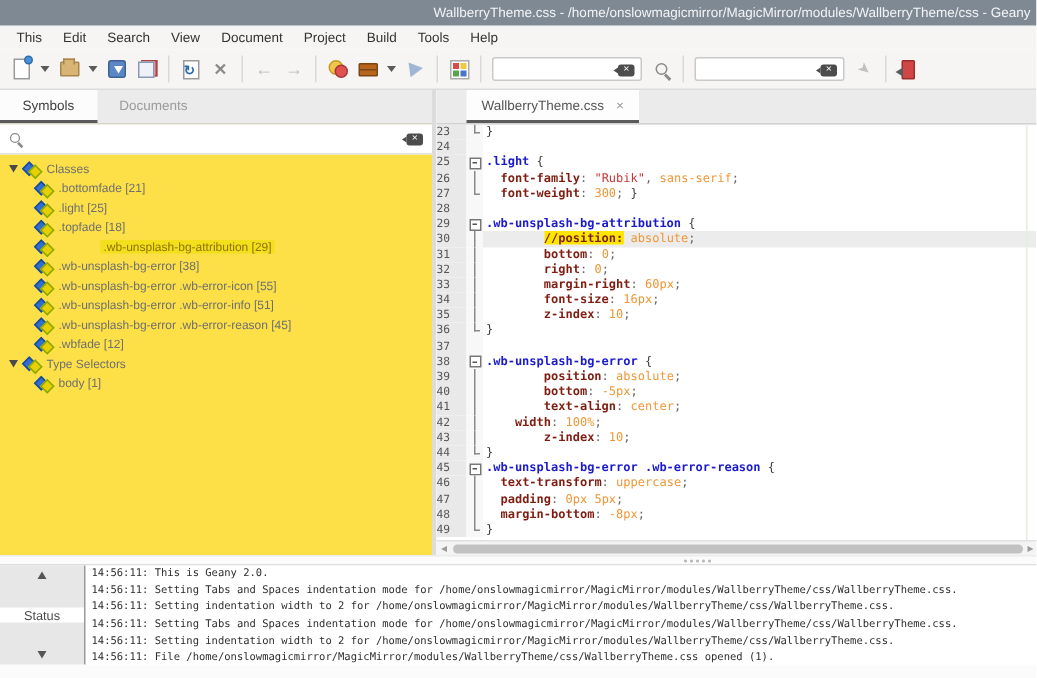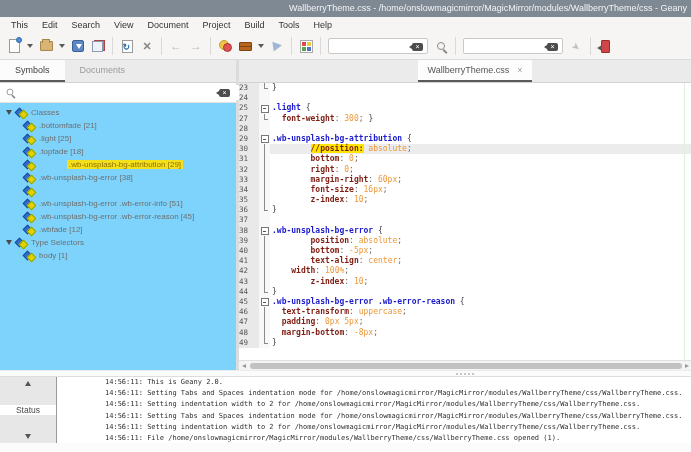--- a/index.html
+++ b/index.html
@@ -60,41 +60,41 @@
     border-radius:2px; color:#fff; font-size:7px; line-height:8px; text-align:center; }
   .clear-chip::after { content:"×"; }
   .clear-chip::before { content:""; position:absolute; left:-3px; top:1.5px; width:0; height:0;
     border-top:2.5px solid transparent; border-bottom:2.5px solid transparent; border-right:3px solid #4c4c4c; }
 
   
   .main { display:flex; height:310px; }
   .splitter-v { width:3px; background:#dcdcdc; }
 
   
-  .sidebar { width:236px; display:flex; flex-direction:column; background:#7dd3fc; }
+  .sidebar { width:288px; display:flex; flex-direction:column; background:#fde047; }
   .side-tabs { height:23px; background:#ebebeb; border-bottom:1px solid #d2d2d2; display:flex; align-items:stretch; }
   .stab { font-size:9px; color:#9b9b9b; padding:5px 15px 0; }
   .stab.active { background:#fcfcfc; color:#3d3d3d; border-bottom:2px solid #5a5a5a; }
   .filter-row { height:20px; border-bottom:1px solid #e2e2e2; position:relative; background:#fff; }
   .filter-row .ico-mag { position:absolute; left:6px; top:5px; transform:scale(.85); }
   .filter-row .clear-chip { right:6px; top:6px; }
   .filter-input { position:absolute; left:20px; top:2px; width:230px; height:15px; border:none; outline:none; font-size:8px; }
   .tree { flex:1; overflow:hidden; padding-top:3px; }
   .trow { display:flex; align-items:center; height:13px; font-size:8px; color:#6f6f6f; white-space:nowrap; }
   .expander { width:0; height:0; border-left:3.5px solid transparent; border-right:3.5px solid transparent;
     border-top:5px solid #4a4a4a; margin:0 4px 0 6px; }
   .trow.child { padding-left:24px; }
   .sym-icon { width:11px; height:10px; position:relative; margin-right:4px; flex:none; }
   .sym-icon::before { content:""; position:absolute; left:0; top:1px; width:5px; height:5px; background:#2f6fd0; border:1px solid #1a4a9a; transform:rotate(45deg); }
   .sym-icon::after { content:""; position:absolute; left:4px; top:3px; width:5px; height:5px; background:#e8d000; border:1px solid #8aa800; transform:rotate(45deg); }
   .tlabel.hl { background:#f3df1c; color:#8f7400; padding:0 2px;margin-left:28px; }
 
   
   .editor { flex:1; display:flex; flex-direction:column; background:#fff; min-width:0; }
-  .etab-row { height:23px; background:#ebebeb; border-bottom:1px solid #d2d2d2; display:flex; align-items:stretch; padding-left:20px;justify-content:center; }
+  .etab-row { height:23px; background:#ebebeb; border-bottom:1px solid #d2d2d2; display:flex; align-items:stretch; padding-left:20px; }
   .etab { display:flex; align-items:center; gap:8px; background:#fdfdfd; border-bottom:2px solid #5a5a5a;
     padding:0 10px; font-size:9px; color:#555; }
   .etab .close { color:#9a9a9a; font-size:9px; }
   .code-area { flex:1; position:relative; overflow:hidden; font-family:"DejaVu Sans Mono", monospace; font-size:8px; }
   .code-area .llmark { position:absolute; right:6px; top:0; bottom:0; width:1px; background:#e2eee2; z-index:2; }
   .crow { display:flex; height:10.2px; line-height:10.3px; align-items:stretch; }
   .ln { width:20px; flex:none; background:#e9e9e9; color:#555; padding-right:3px; font-size:7.5px; }
   .fm { width:11px; flex:none; background:#f8f8f8; position:relative; }
   .fm-open::before { content:""; position:absolute; left:1.5px; top:1.5px; width:6px; height:6px; border:1px solid #777; background:#fff; }
   .fm-open::after { content:""; position:absolute; left:3.5px; top:5px; width:3px; height:1px; background:#555; }
@@ -122,21 +122,21 @@
   .grip { position:absolute; left:66%; top:2px; width:2px; height:2px; background:#b4b4b4; border-radius:50%;
     box-shadow:4px 0 #b4b4b4, 8px 0 #b4b4b4, 12px 0 #b4b4b4, 16px 0 #b4b4b4; }
   .bottom { height:67px; display:flex; border-top:1px solid #ddd; }
   .btabs { width:56px; background:#e7e7e7; display:flex; flex-direction:column; align-items:center;gap:15px; }
   .arr { width:0; height:0; margin:4px 0; }
   .arr.up { border-left:3.5px solid transparent; border-right:3.5px solid transparent; border-bottom:5px solid #555; }
   .arr.down { border-left:3.5px solid transparent; border-right:3.5px solid transparent; border-top:5px solid #555; }
   .btab-active { background:#fff; width:100%; flex:1; display:flex; align-items:center; justify-content:center;
     font-size:8.5px; color:#4a4a4a; }
   .messages { flex:1; background:#fff; border-left:1px solid #9a9a9a; padding-left:4px; overflow:hidden; }
-  .mrow { font-family:"DejaVu Sans Mono", monospace; font-size:7px; line-height:11.2px; color:#2e2e2e; white-space:nowrap;margin-left:44px; }
+  .mrow { font-family:"DejaVu Sans Mono", monospace; font-size:7px; line-height:11.2px; color:#2e2e2e; white-space:nowrap; }
   .statusbar { height:9px; background:#fbfbfb; }
 </style>
 </head>
 <body>
 
 <div class="titlebar">
   <span class="title">WallberryTheme.css - /home/onslowmagicmirror/MagicMirror/modules/WallberryTheme/css - Geany</span>
 </div>
 
 <div class="menubar">
@@ -250,20 +250,21 @@
         <div class="trow child">
           <span class="sym-icon"></span>
           <span class="tlabel hl">.wb-unsplash-bg-attribution [29]</span>
         </div>
         <div class="trow child">
           <span class="sym-icon"></span>
           <span class="tlabel">.wb-unsplash-bg-error [38]</span>
         </div>
         <div class="trow child">
           <span class="sym-icon"></span>
+          <span class="tlabel">.wb-unsplash-bg-error .wb-error-icon [55]</span>
         </div>
         <div class="trow child">
           <span class="sym-icon"></span>
           <span class="tlabel">.wb-unsplash-bg-error .wb-error-info [51]</span>
         </div>
         <div class="trow child">
           <span class="sym-icon"></span>
           <span class="tlabel">.wb-unsplash-bg-error .wb-error-reason [45]</span>
         </div>
         <div class="trow child">
@@ -300,20 +301,25 @@
         </div>
         <div class="crow">
           <span class="ln">24</span>
           <span class="fm"></span>
           <span class="codeline"></span>
         </div>
         <div class="crow">
           <span class="ln">25</span>
           <span class="fm fm-open"></span>
           <span class="codeline"><span class="tk-s">.light</span><span class="tk-w"> </span><span class="tk-b">{</span></span>
+        </div>
+        <div class="crow">
+          <span class="ln">26</span>
+          <span class="fm fm-line"></span>
+          <span class="codeline"><span class="tk-w">  </span><span class="tk-p">font-family</span><span class="tk-o">:</span><span class="tk-w"> </span><span class="tk-t">"Rubik"</span><span class="tk-o">,</span><span class="tk-w"> </span><span class="tk-v">sans-serif</span><span class="tk-o">;</span></span>
         </div>
         <div class="crow">
           <span class="ln">27</span>
           <span class="fm fm-end"></span>
           <span class="codeline"><span class="tk-w">  </span><span class="tk-p">font-weight</span><span class="tk-o">:</span><span class="tk-w"> </span><span class="tk-n">300</span><span class="tk-o">;</span><span class="tk-w"> </span><span class="tk-b">}</span></span>
         </div>
         <div class="crow">
           <span class="ln">28</span>
           <span class="fm"></span>
           <span class="codeline"></span>

